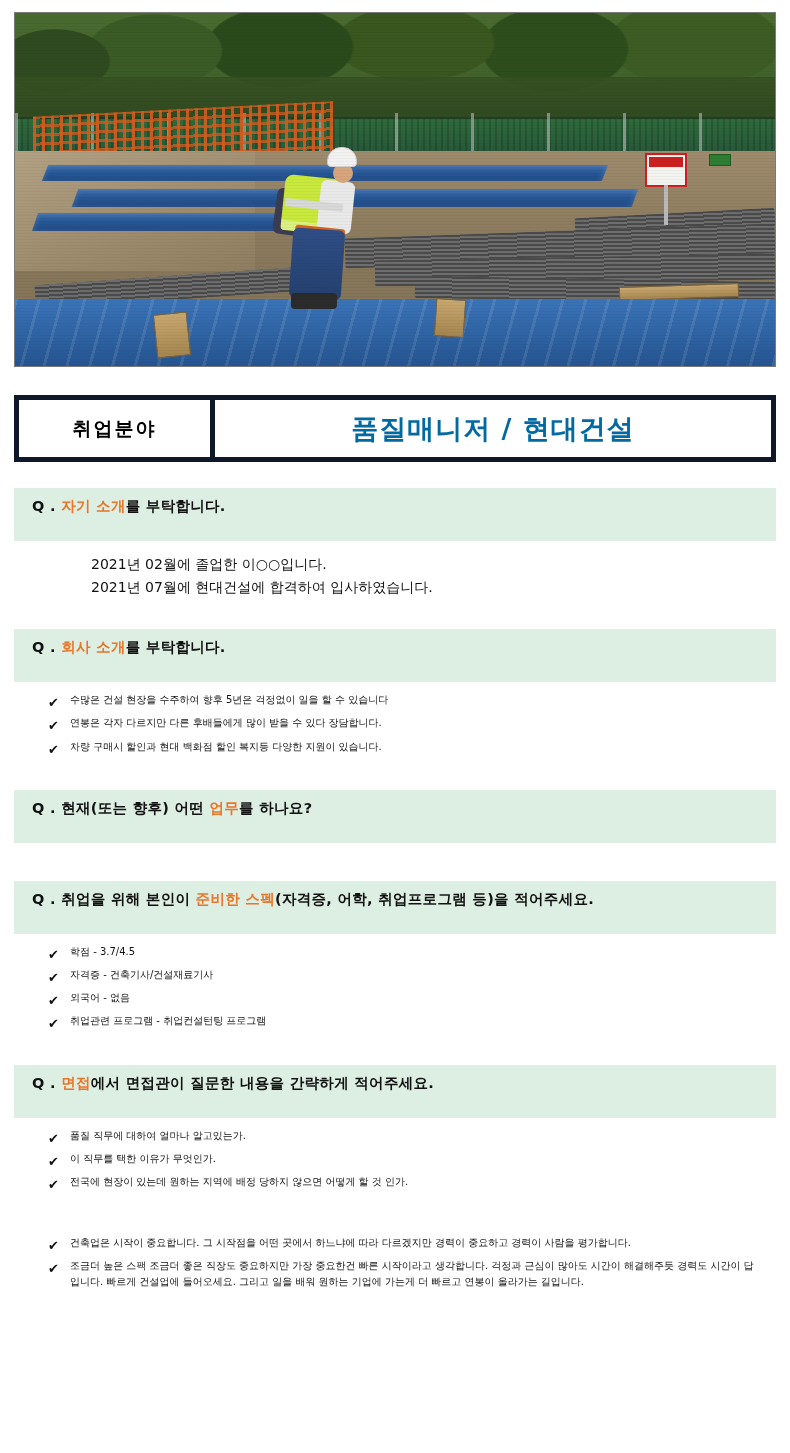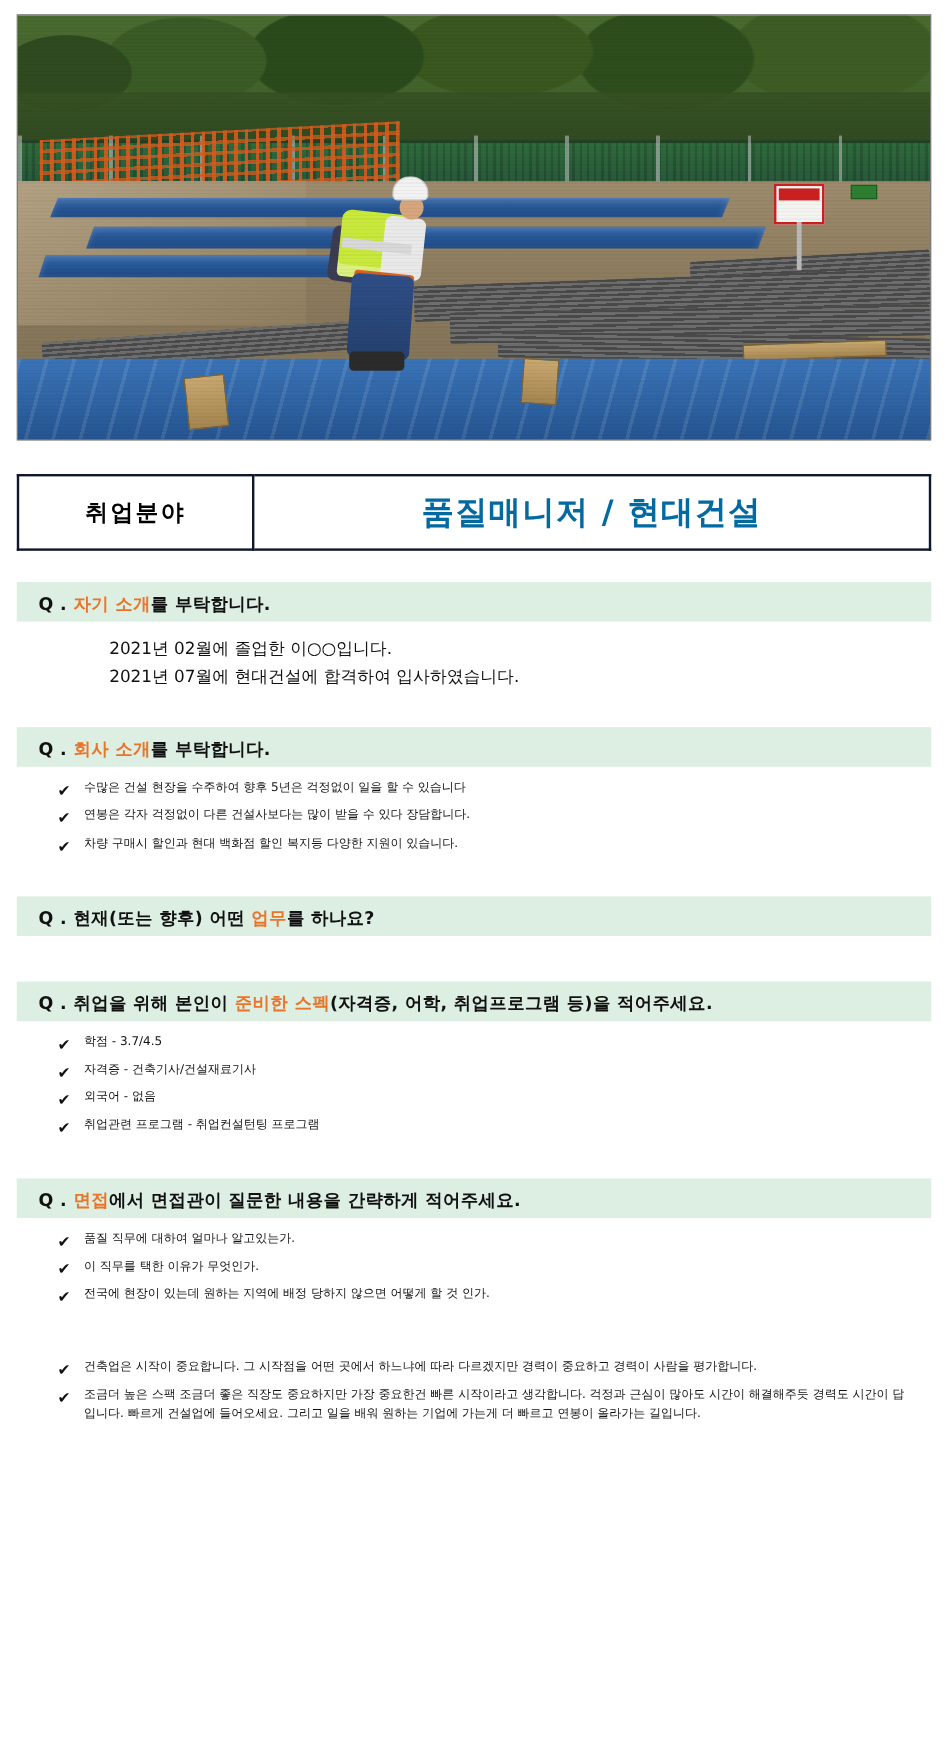--- a/index.html
+++ b/index.html
@@ -192,21 +192,21 @@
   }
 
   
   .title-table {
     width: 762px;
     margin-top: 28px;
     border-collapse: collapse;
     table-layout: fixed;
   }
   .title-table td {
-    border: 2px solid #0f172a;
+    border: 5px solid #0f172a;
     height: 62px;
     text-align: center;
     vertical-align: middle;
   }
   .title-label {
     width: 196px;
     font-size: 19px;
     font-weight: bold;
     letter-spacing: 2px;
     color: #000;
@@ -215,21 +215,21 @@
     font-size: 27px;
     font-weight: bold;
     color: #0369a1;
     letter-spacing: 1px;
   }
 
   
   .qa { margin-top: 26px; }
   .q-bar {
     background: #ddeee2;
-    padding: 9px 14px 5px 18px;
+    padding: 9px 14px 25px 18px;
     font-size: 14.5px;
     font-weight: bold;
     color: #111;
     letter-spacing: .3px;
   }
   .q-bar .hl { color: #e8762a; }
   .a-block {
     padding: 12px 18px 4px 34px;
     font-size: 14px;
     line-height: 1.65;
@@ -324,21 +324,21 @@
     </div>
   </div>
 
   <div class="qa">
     <div class="q-bar">
       <span>Q .</span>
       <span class="hl">회사 소개</span><span>를 부탁합니다.</span>
     </div>
     <ul class="a-list">
       <li>수많은 건설 현장을 수주하여 향후 5년은 걱정없이 일을 할 수 있습니다</li>
-      <li>연봉은 각자 걱정없이 다른 건설사보다는 많이 받을 수 있다 장담합니다.</li>
+      <li>연봉은 각자 다르지만 다른 후배들에게 많이 받을 수 있다 장담합니다.</li>
       <li>차량 구매시 할인과 현대 백화점 할인 복지등 다양한 지원이 있습니다.</li>
     </ul>
   </div>
 
   <div class="qa">
     <div class="q-bar">
       <span>Q .</span>
       <span>현재(또는 향후) 어떤 </span><span class="hl">업무</span><span>를 하나요?</span>
     </div>
     <ul class="a-list">

